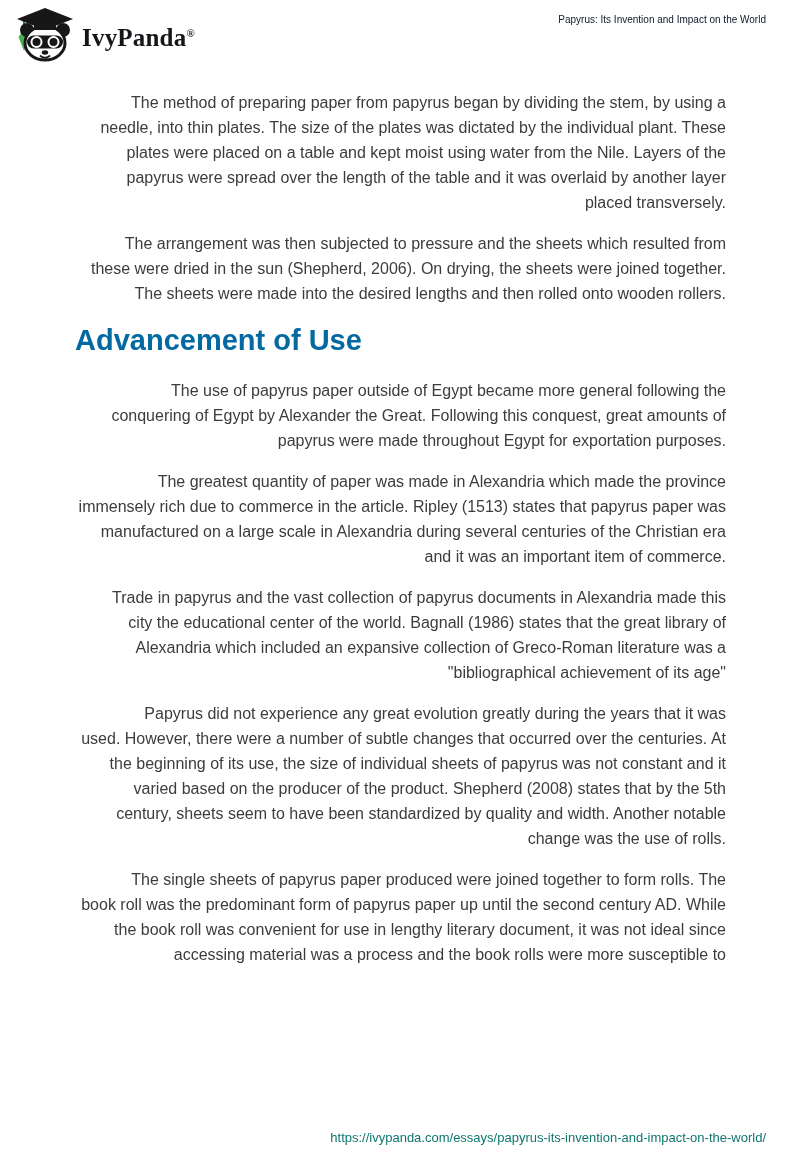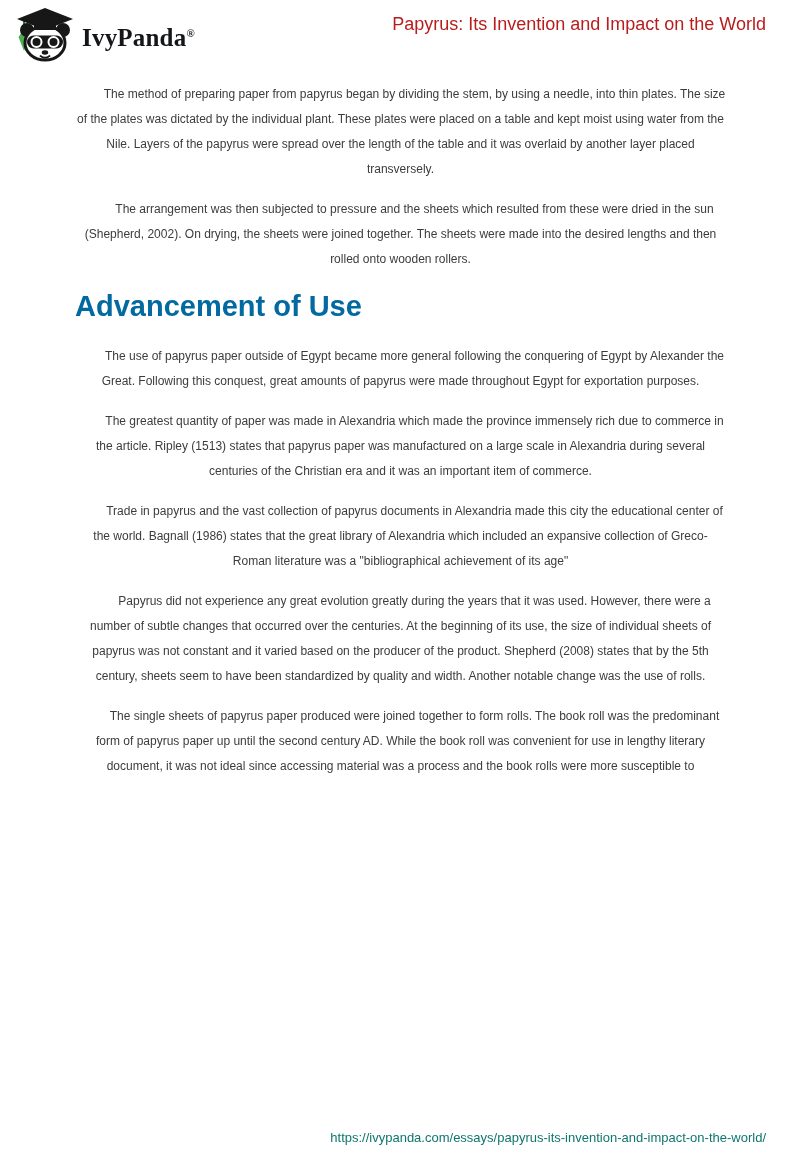--- a/index.html
+++ b/index.html
@@ -49,38 +49,38 @@
   .brand-name sup {
     font-size: 11px;
     font-weight: 700;
     vertical-align: super;
     line-height: 0;
   }
   .doc-title {
     position: absolute;
     top: 14px;
     right: 34px;
-    font-size: 18px;
-    color: #b91c1c;
+    font-size: 10px;
+    color: #0f172a;
   }
 
   
   .content {
     position: absolute;
     top: 74px;
     left: 75px;
     width: 651px;
   }
   .content p {
-    margin: 8px 0 15px 0;
-    font-size: 12px;
+    margin: 16px 0 15px 0;
+    font-size: 16px;
     line-height: 25px;
     color: #3c3c3c;
     text-indent: 28px;
-    text-align: center;
+    text-align: right;
   }
   .content h2 {
     margin: 16px 0 20px 0;
     font-size: 29px;
     line-height: 36px;
     font-weight: 700;
     color: #0369a1;
     letter-spacing: 0;
   }
 
@@ -120,21 +120,21 @@
         <rect x="20" y="16" width="22" height="8" fill="#171717"></rect>
         <polygon points="31,2 59,13 31,24 3,13" fill="#171717"></polygon>
       </svg>
       <div class="brand-name"><span>IvyPanda</span><sup>®</sup></div>
     </div>
     <div class="doc-title">Papyrus: Its Invention and Impact on the World</div>
   </div>
 
   <div class="content">
     <p>The method of preparing paper from papyrus began by dividing the stem, by using a needle, into thin plates. The size of the plates was dictated by the individual plant. These plates were placed on a table and kept moist using water from the Nile. Layers of the papyrus were spread over the length of the table and it was overlaid by another layer placed transversely.</p>
-    <p>The arrangement was then subjected to pressure and the sheets which resulted from these were dried in the sun (Shepherd, 2002). On drying, the sheets were joined together. The sheets were made into the desired lengths and then rolled onto wooden rollers.</p>
+    <p>The arrangement was then subjected to pressure and the sheets which resulted from these were dried in the sun (Shepherd, 2006). On drying, the sheets were joined together. The sheets were made into the desired lengths and then rolled onto wooden rollers.</p>
 
     <h2>Advancement of Use</h2>
     <p>The use of papyrus paper outside of Egypt became more general following the conquering of Egypt by Alexander the Great. Following this conquest, great amounts of papyrus were made throughout Egypt for exportation purposes.</p>
     <p>The greatest quantity of paper was made in Alexandria which made the province immensely rich due to commerce in the article. Ripley (1513) states that papyrus paper was manufactured on a large scale in Alexandria during several centuries of the Christian era and it was an important item of commerce.</p>
     <p>Trade in papyrus and the vast collection of papyrus documents in Alexandria made this city the educational center of the world. Bagnall (1986) states that the great library of Alexandria which included an expansive collection of Greco-Roman literature was a "bibliographical achievement of its age"</p>
 
     <p>Papyrus did not experience any great evolution greatly during the years that it was used. However, there were a number of subtle changes that occurred over the centuries. At the beginning of its use, the size of individual sheets of papyrus was not constant and it varied based on the producer of the product. Shepherd (2008) states that by the 5th century, sheets seem to have been standardized by quality and width. Another notable change was the use of rolls.</p>
     <p>The single sheets of papyrus paper produced were joined together to form rolls. The book roll was the predominant form of papyrus paper up until the second century AD. While the book roll was convenient for use in lengthy literary document, it was not ideal since accessing material was a process and the book rolls were more susceptible to</p>
   </div>
 

